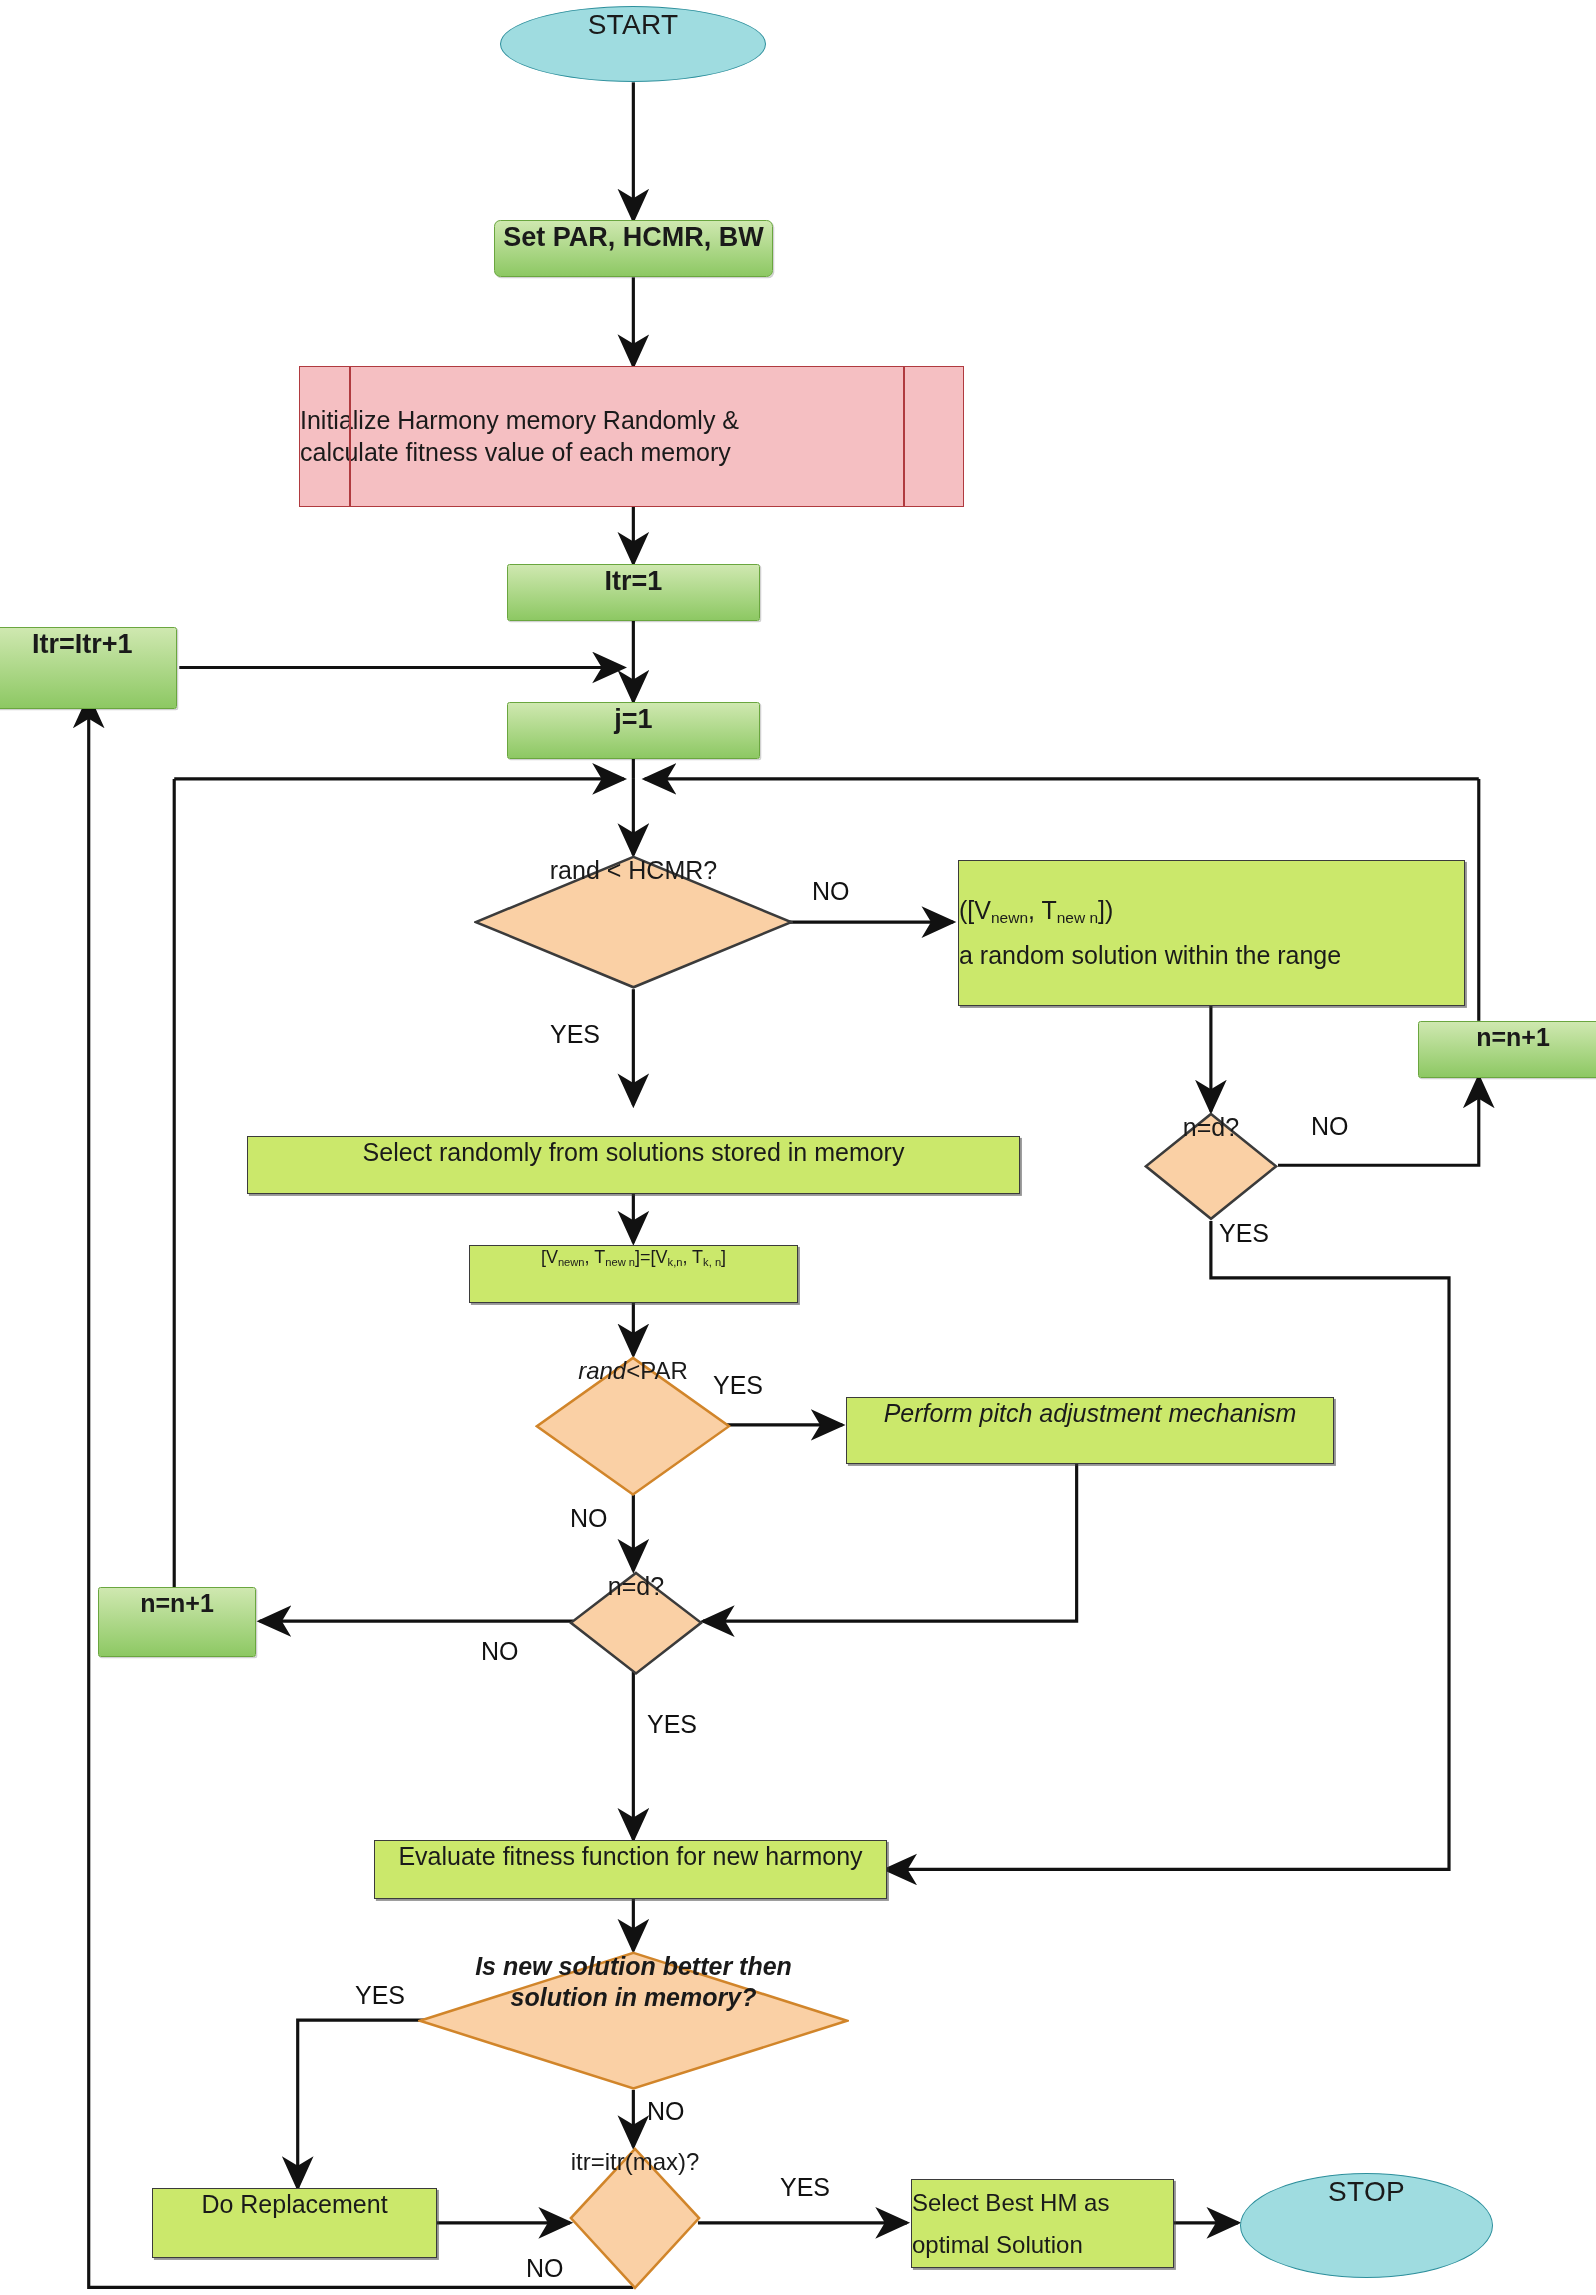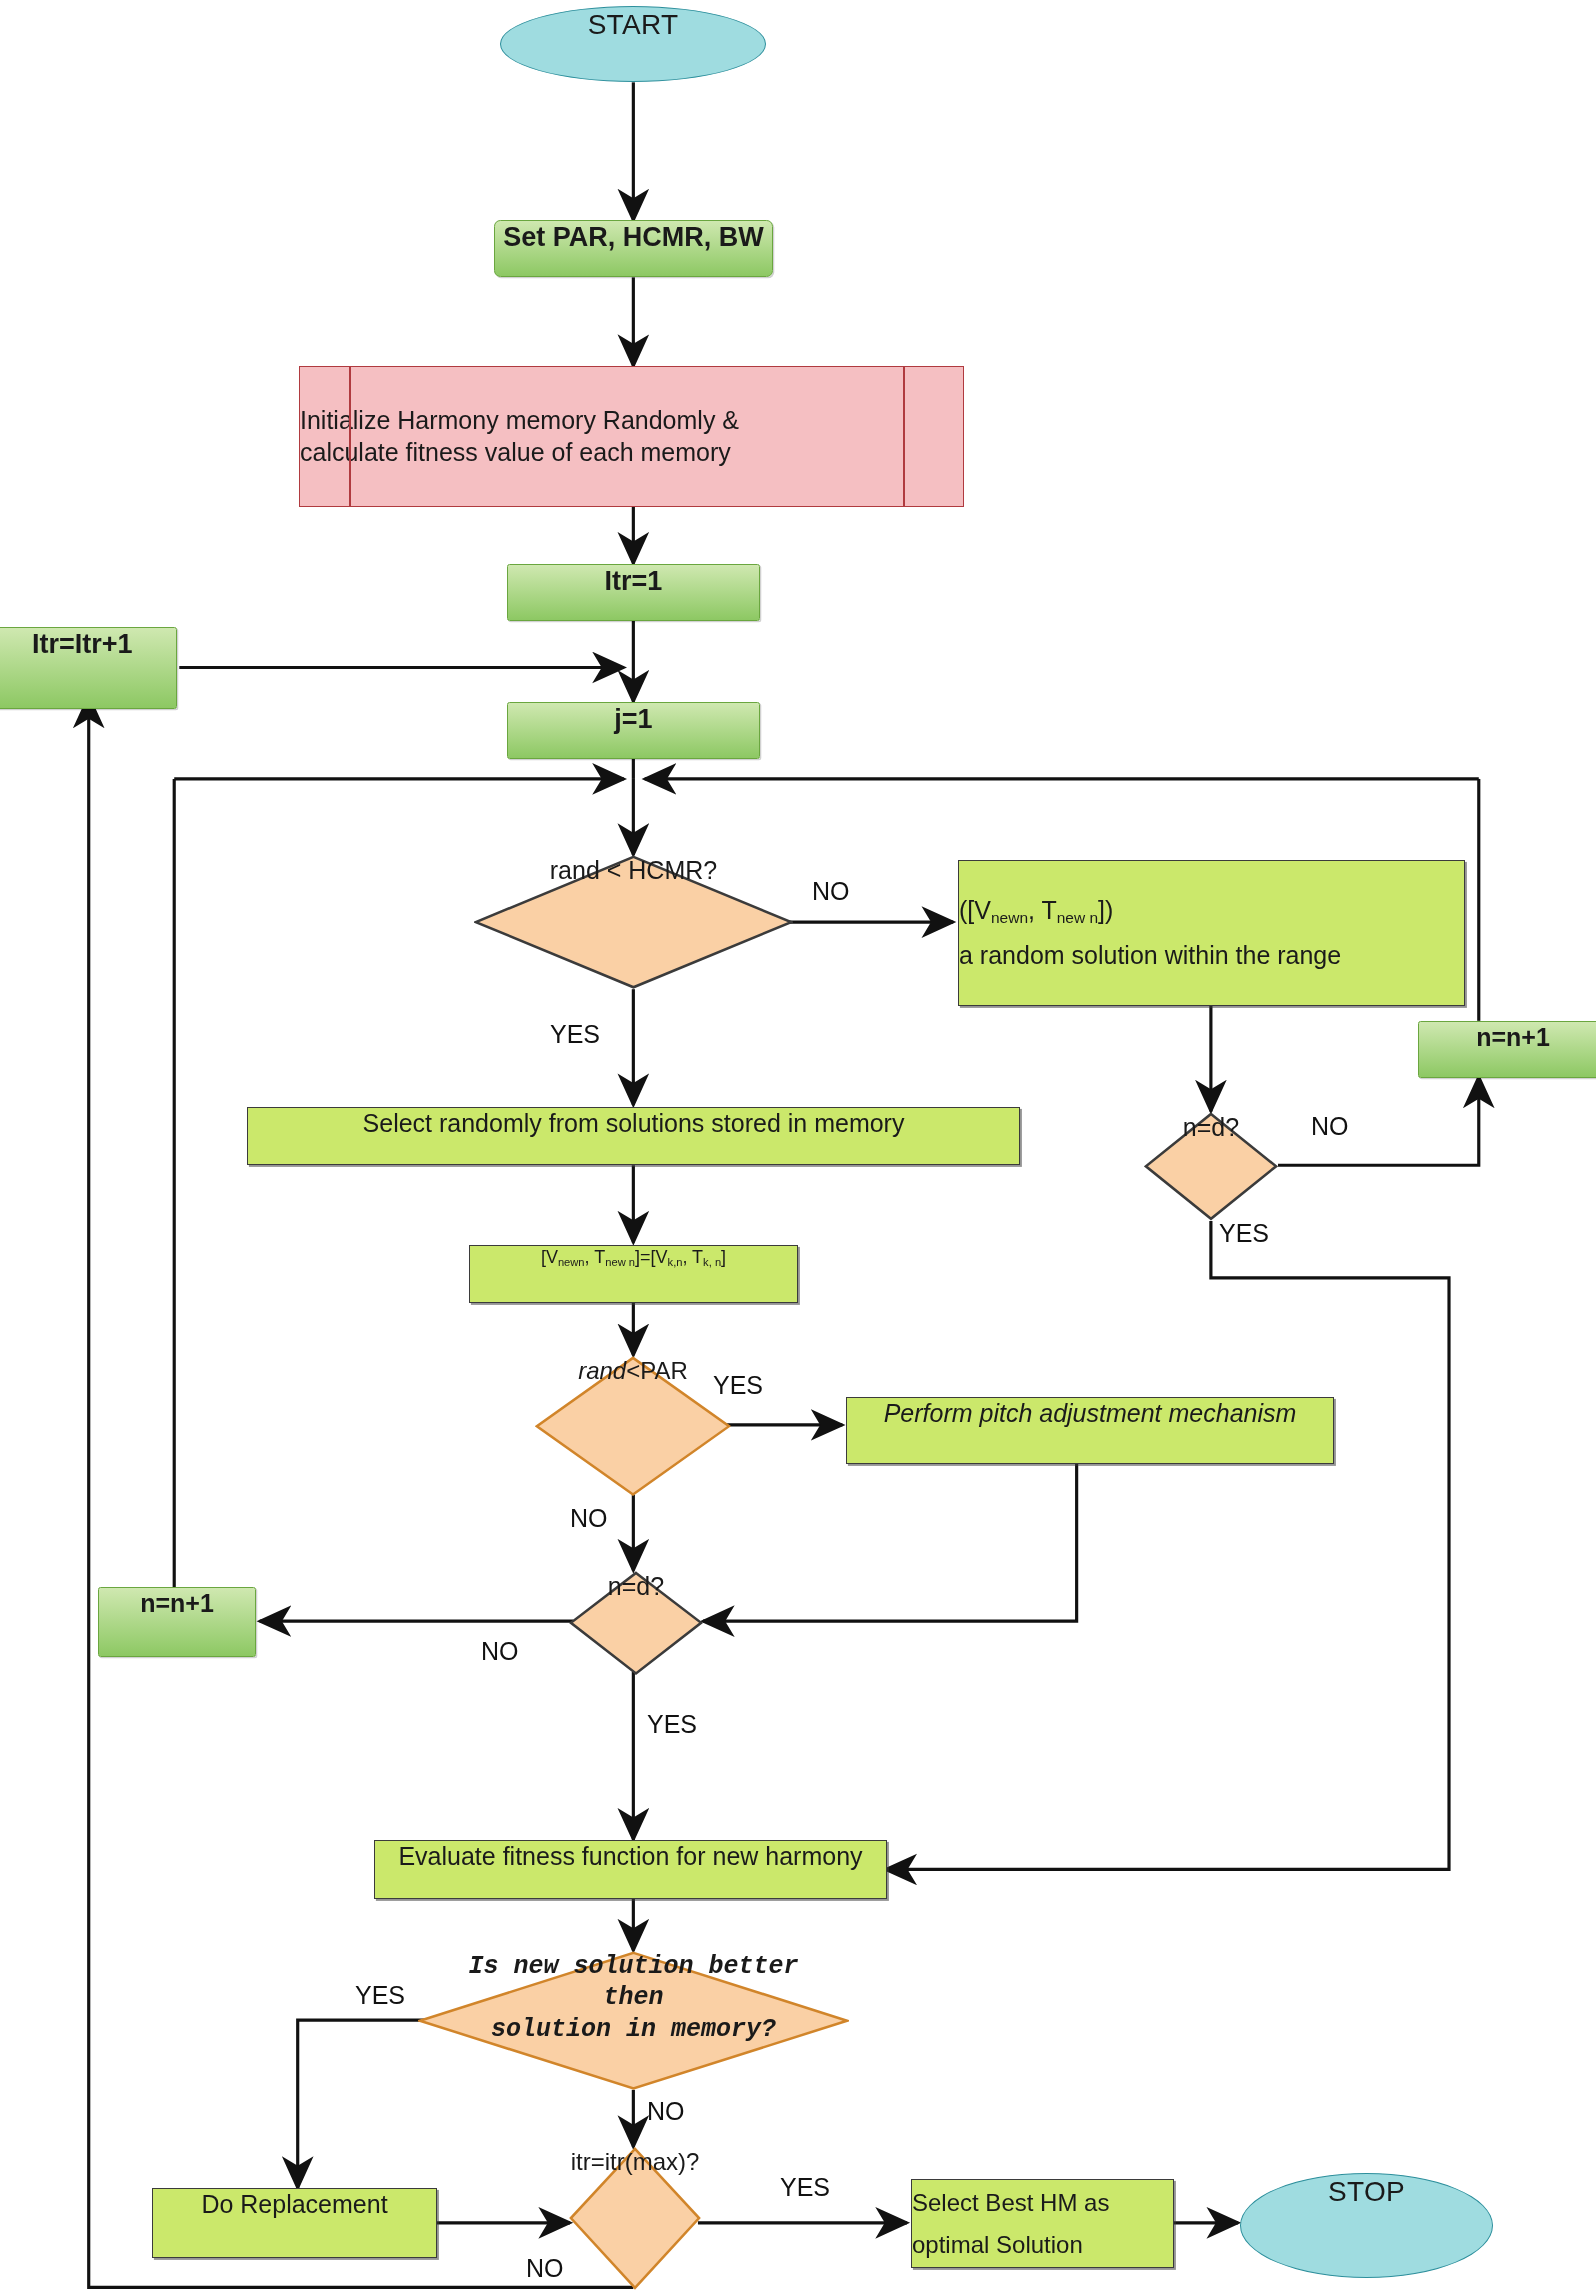--- a/index.html
+++ b/index.html
@@ -30,21 +30,21 @@
 
   
   .dia{background:transparent;}
   .dia .shape{position:absolute;inset:0;}
   .dia .lbl{position:relative;z-index:2;width:78%;font-size:25px;}
 
   .edgelbl{position:absolute;font-size:25px;color:#111;white-space:nowrap;}
 
   .sub{font-size:.62em;vertical-align:-0.28em;}
   .it{font-style:italic;}
-  .bi{font-style:italic;font-weight:bold;font-family:Liberation Mono, monospace;}
+  .bi{font-style:italic;font-weight:bold;}
 </style>
 </head>
 <body>
 
 <div id="stage">
 
   <svg id="wires" viewBox="0 0 2520 3624" xmlns="http://www.w3.org/2000/svg">
     <defs>
       <marker id="ar" markerWidth="14" markerHeight="14" refX="10" refY="5" orient="auto" markerUnits="strokeWidth">
         <path d="M0,0 L11,5 L0,10 L3,5 z" fill="#111"></path>
@@ -160,21 +160,21 @@
 
   <div class="node dia" style="left:1144px;top:1112px;width:134px;height:109px;">
     <svg class="shape" viewBox="0 0 212 172" preserveAspectRatio="none">
       <polygon points="106,3 209,86 106,169 3,86" fill="#fad0a5" stroke="#3b3b3b" stroke-width="4"></polygon>
     </svg>
     <span class="lbl">n=d?</span>
   </div>
   <div class="edgelbl" style="left:1311px;top:1112px;">NO</div>
   <div class="edgelbl" style="left:1219px;top:1219px;">YES</div>
 
-  <div class="node proc-flat" style="left:247px;top:1107px;width:773px;height:58px;">
+  <div class="node proc-flat" style="left:247px;top:1136px;width:773px;height:58px;">
     <span>Select randomly from solutions stored in memory</span>
   </div>
 
   <div class="node proc-flat" style="left:469px;top:1245px;width:329px;height:58px;font-size:18px;">
     <span>
       <span>[V</span><span class="sub">newn</span><span>, T</span><span class="sub">new n</span><span>]=[V</span><span class="sub">k,n</span><span>, T</span><span class="sub">k, n</span><span>]</span>
     </span>
   </div>
 
   <div class="node dia" style="left:535px;top:1356px;width:196px;height:141px;">

